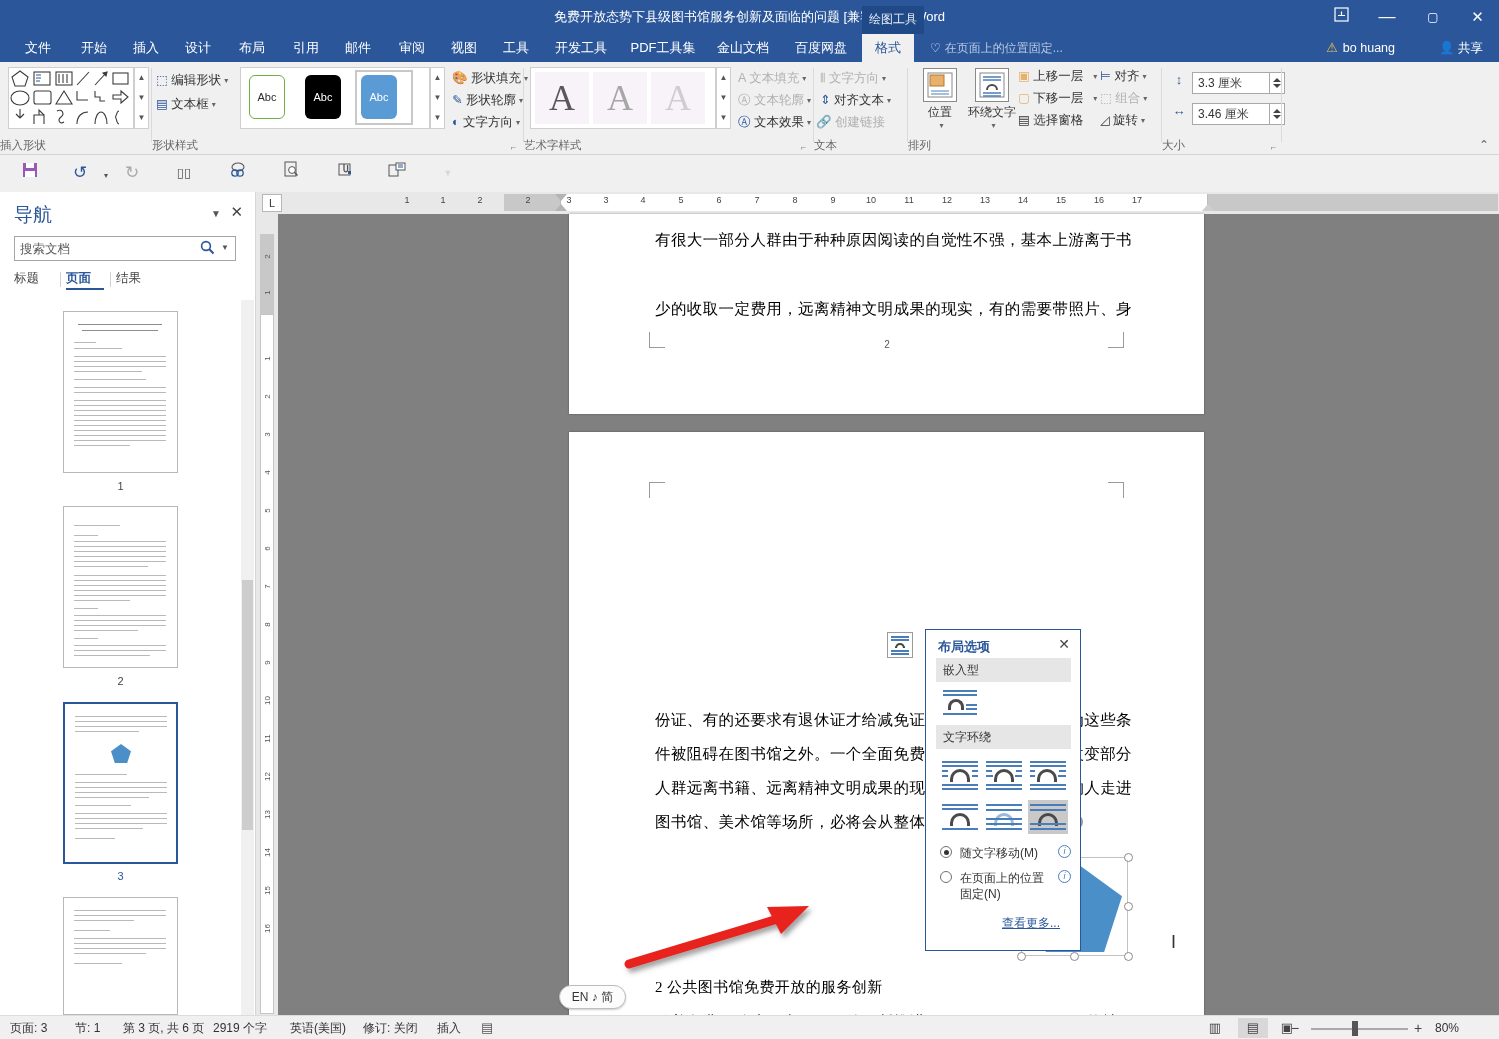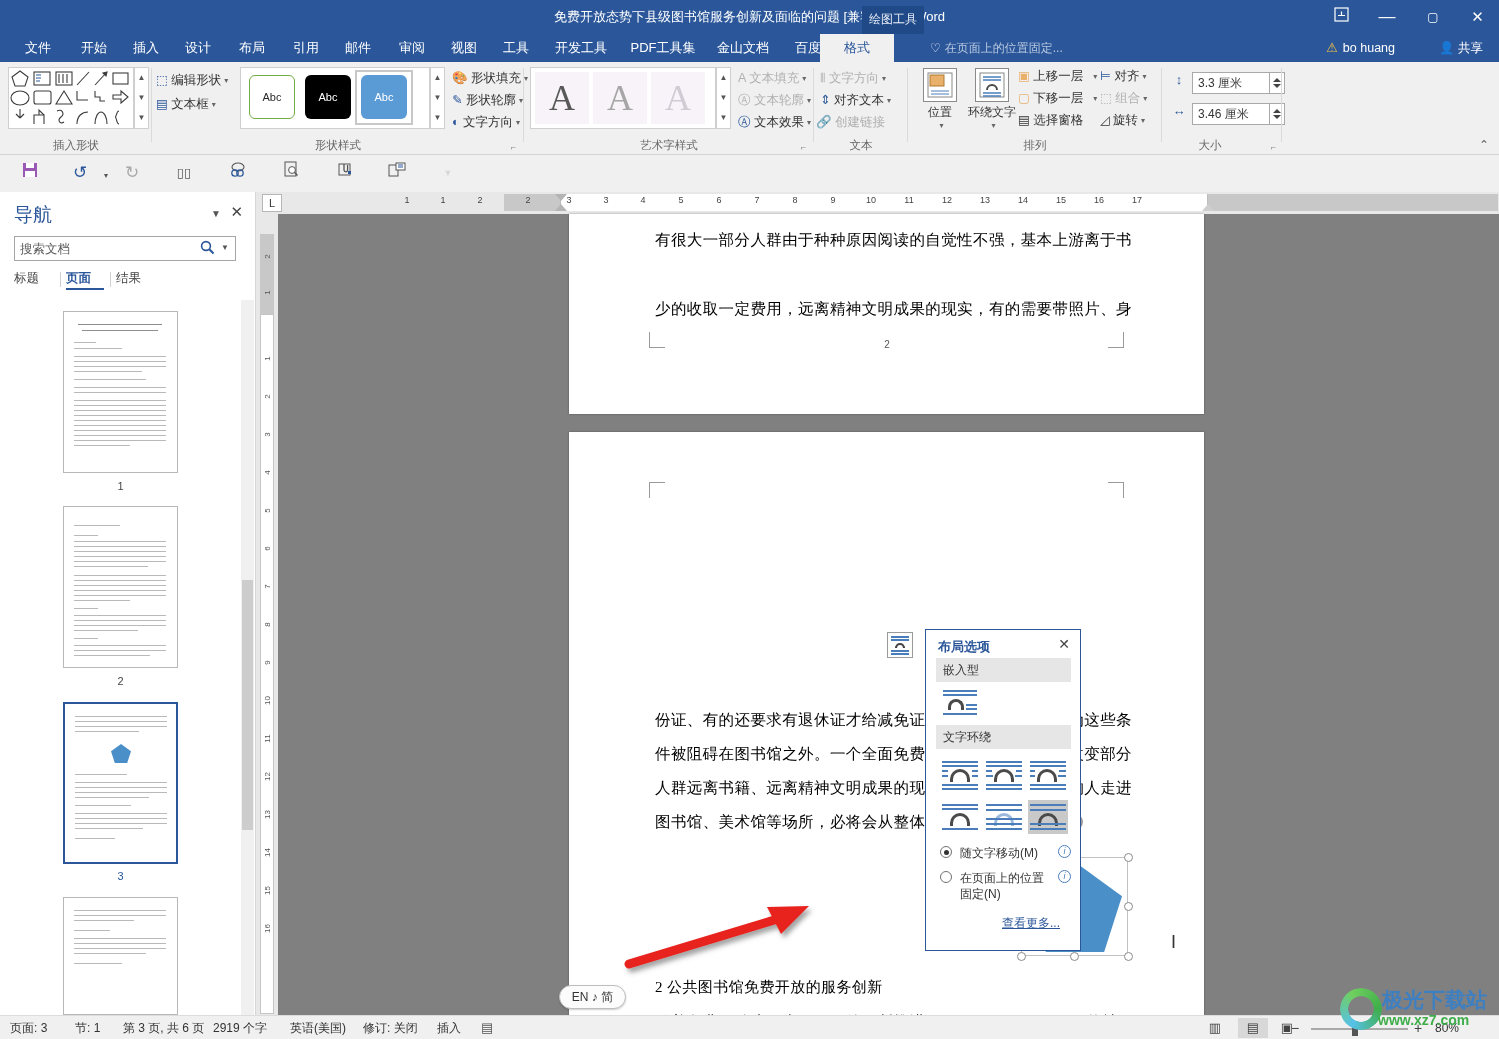--- a/index.html
+++ b/index.html
@@ -61,21 +61,21 @@
     font-size: 12.5px; color: #fff; white-space: nowrap; padding: 0 8px 0 6px;
   }
 
   
   .ribbon {
     position: absolute; left: 0; top: 62px; width: 1499px; height: 93px;
     background: #f0f0f0; border-bottom: 1px solid #d4d4d4;
   }
   .grp { position: absolute; top: 0; height: 93px; }
   .grp-label {
-    position: absolute; bottom: 2px; width: 100%; text-align: center;
+    position: absolute; bottom: 2px; width: 100%; 
     font-size: 11.5px; color: #666;
   }
   .grp-sep {
     position: absolute; top: 6px; width: 1px; height: 74px; background: #dadada;
   }
   .dlg-launch {
     position: absolute; bottom: 3px; font-size: 9px; color: #888;
   }
 
   
@@ -97,21 +97,21 @@
   }
   .rb-item.dim { color: #b0b0b0; }
   .caret { font-size: 8px; color: #666; margin-left: 3px; vertical-align: middle; }
 
   
   .stylebox {
     position: absolute; top: 5px; width: 190px; height: 62px;
     border: 1px solid #cfcfcf; background: #fff;
   }
   .sw {
-    position: absolute; top: 7px; width: 46px; height: 44px; border-radius: 6px;
+    position: absolute; top: 7px; width: 36px; height: 44px; border-radius: 6px;
   }
   .sw span {
     position: absolute; left: 0; top: 0; width: 100%; height: 100%;
     display: flex; align-items: center; justify-content: center;
     font-size: 11px;
   }
   .sw-sel-frame {
     position: absolute; top: 2px; width: 58px; height: 55px;
     border: 2px solid #c8c8c8; background: #fff;
   }
@@ -409,21 +409,21 @@
     <div class="tab" style="left:228px;width:48px">布局</div>
     <div class="tab" style="left:282px;width:48px">引用</div>
     <div class="tab" style="left:334px;width:48px">邮件</div>
     <div class="tab" style="left:388px;width:48px">审阅</div>
     <div class="tab" style="left:440px;width:48px">视图</div>
     <div class="tab" style="left:492px;width:48px">工具</div>
     <div class="tab" style="left:544px;width:74px">开发工具</div>
     <div class="tab" style="left:620px;width:86px">PDF工具集</div>
     <div class="tab" style="left:706px;width:74px">金山文档</div>
     <div class="tab" style="left:784px;width:74px">百度网盘</div>
-    <div class="tab active" style="left:820px;width:74px">格式</div>
+    <div class="tab active" style="left:862px;width:52px">格式</div>
 
     <div class="tellme">
       <span class="bulb">♡</span><span>在页面上的位置固定...</span>
     </div>
     <div class="user-area">
       <span class="user-warn">⚠</span><span>bo huang</span>
     </div>
     <div class="share-btn">
       <span>👤</span>
       <span>共享</span>
@@ -1009,19 +1009,14 @@
     <div class="view-btn active" style="left:1238px">▤</div>
     <div class="view-btn" style="left:1272px">▣</div>
 
     <div class="zoom-minus">−</div>
     <div class="zoom-track"></div>
     <div class="zoom-thumb"></div>
     <div class="zoom-plus">+</div>
     <div class="zoom-pct">80%</div>
   </div>
 
-  <div class="wm">
-    <div class="wm-logo"></div>
-    <div class="wm-txt">极光下载站</div>
-    <div class="wm-url">www.xz7.com</div>
-  </div>
 
 </div>
 
 </body></html>

